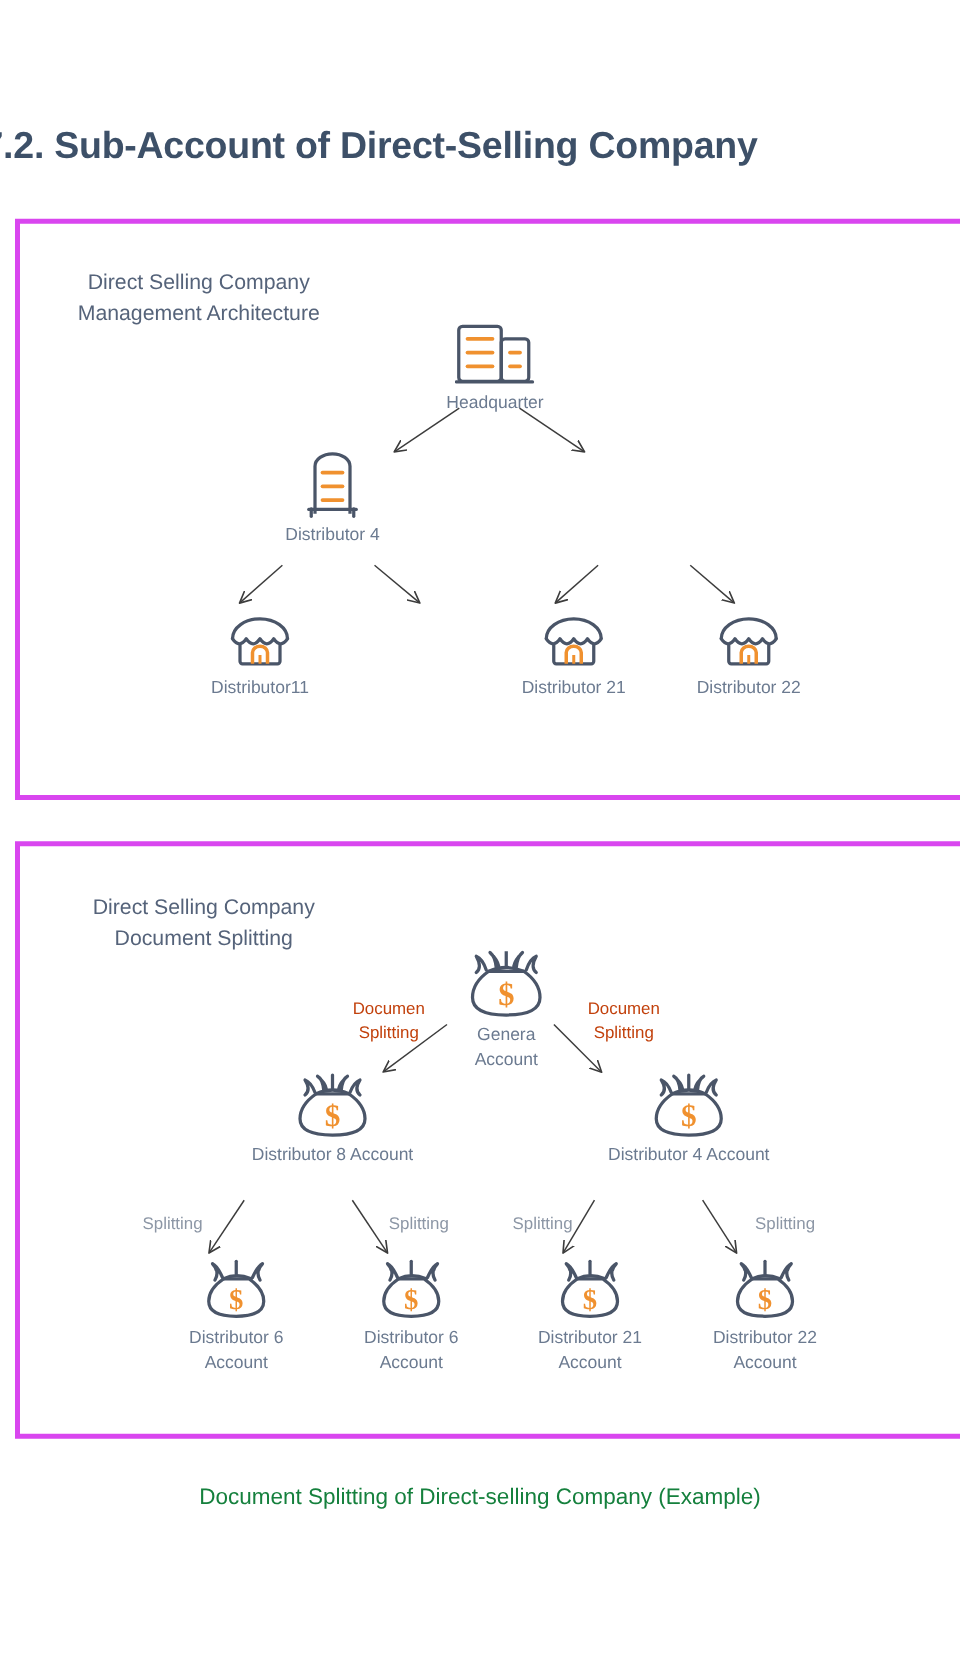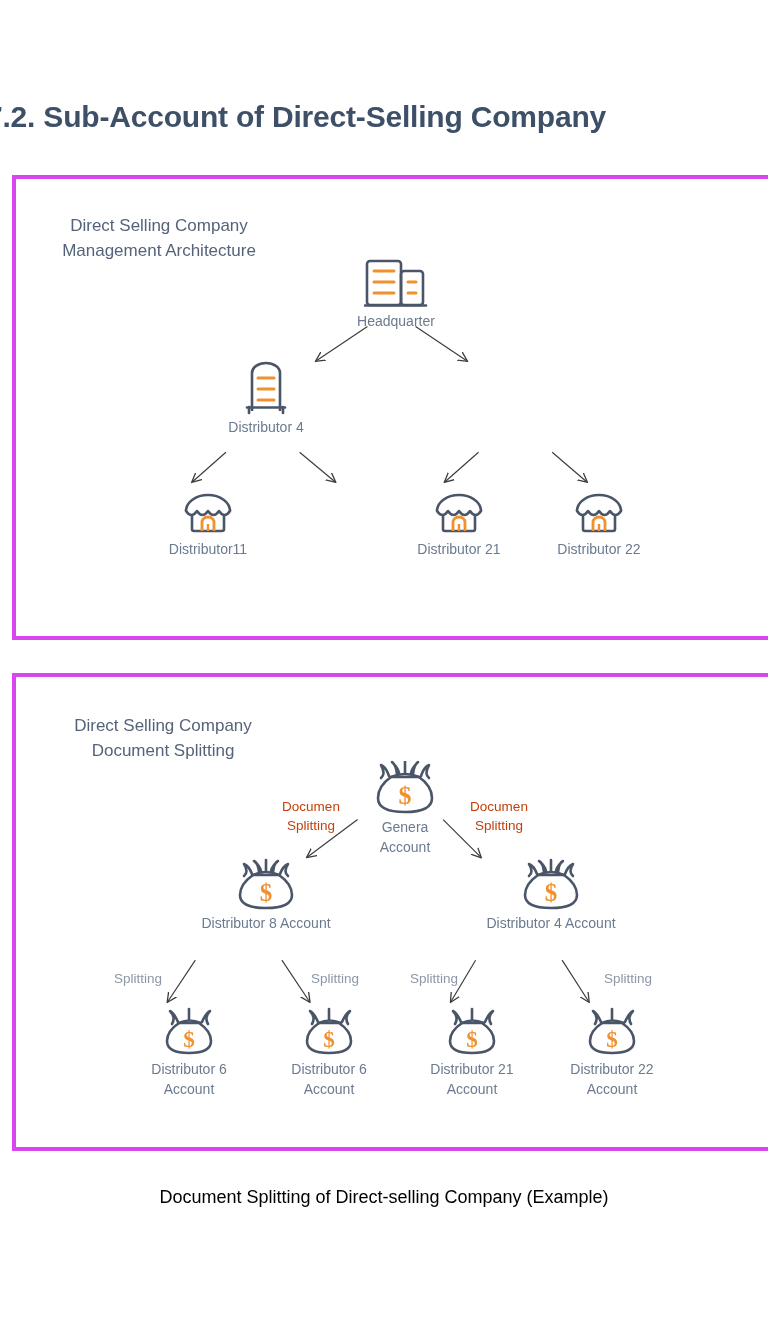--- a/index.html
+++ b/index.html
@@ -92,21 +92,21 @@
   }
 
   
   .caption {
     position: absolute;
     left: 0;
     top: 1187px;
     width: 768px;
     text-align: center;
     font-size: 18px;
-    color: #000000;
+    color: #15803d;
   }
 </style>
 </head>
 <body>
 
 <div class="page-title">7.2. Sub-Account of Direct-Selling Company</div>
 
 <div class="panel" id="panel-architecture">
 
   <div class="panel-heading" id="heading-architecture">Direct Selling Company

